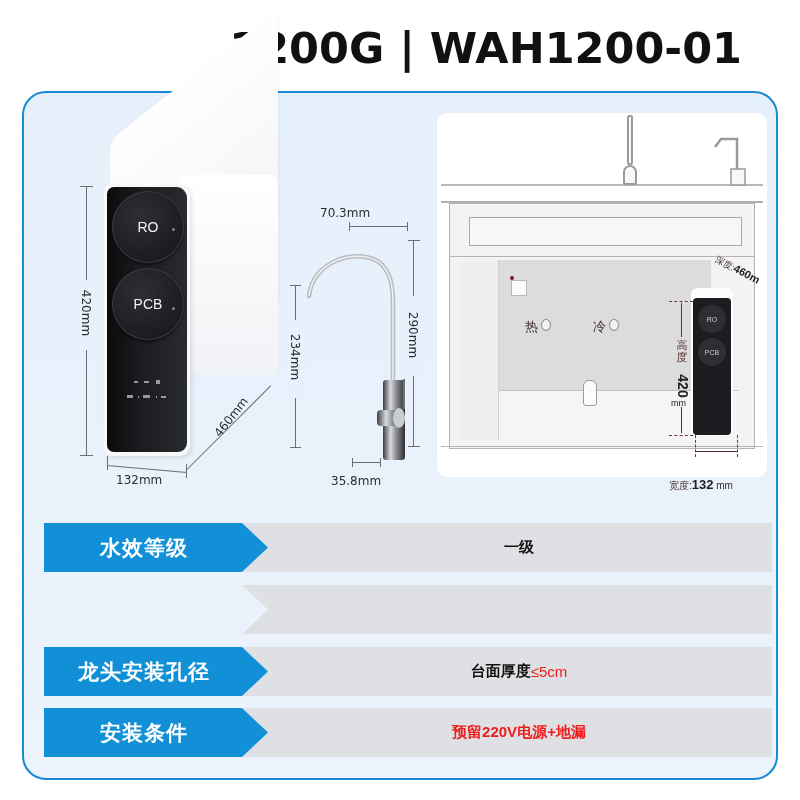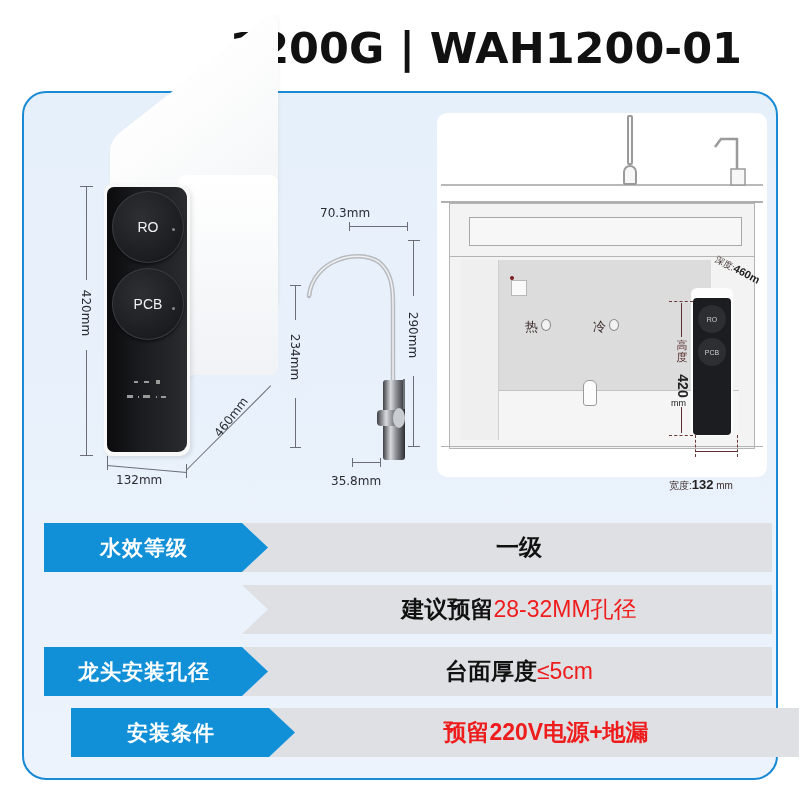--- a/index.html
+++ b/index.html
@@ -46,21 +46,21 @@
     padding-right: 24px; letter-spacing: 1px; font-weight: bold;
   }
   .spec-value-bg {
     position: absolute; left: 198px; top: 0; width: 530px; height: 49px;
     background: #dfe0e3;
     clip-path: polygon(0 0, 100% 0, 100% 100%, 0 100%, 26px 50%);
   }
   .spec-value {
     position: absolute; left: 224px; top: 0; width: 502px; height: 49px;
     display: flex; align-items: center; justify-content: center;
-    font-size: 23px; font-weight: bold; color: #111;
+    font-size: 15px; font-weight: bold; color: #111;
   }
   .red { color: #ee1c1c; }
 </style>
 </head>
 <body>
 
 <div class="title">1200G | WAH1200-01</div>
 
 <div class="panel"></div>
 
@@ -212,34 +212,30 @@
 <div class="spec-row" style="top:523px;">
   <div class="spec-value-bg"></div>
   <div class="spec-label">水效等级</div>
   <div class="spec-value">
     <span>一级</span>
   </div>
 </div>
 
 <div class="spec-row" style="top:585px;">
   <div class="spec-value-bg"></div>
-  <div class="spec-value">
-    <span>建议预留</span>
-      <span class="red" style="font-weight:normal;">28-32MM孔径</span>
-  </div>
 </div>
 
 <div class="spec-row" style="top:647px;">
   <div class="spec-value-bg"></div>
   <div class="spec-label">龙头安装孔径</div>
   <div class="spec-value">
     <span>台面厚度</span>
       <span class="red" style="font-weight:normal;">≤5cm</span>
   </div>
 </div>
 
-<div class="spec-row" style="top:708px;margin-left:27px;">
+<div class="spec-row" style="top:708px;">
   <div class="spec-value-bg"></div>
   <div class="spec-label">安装条件</div>
   <div class="spec-value">
       <span class="red">预留220V电源+地漏</span>
   </div>
 </div>
 
 </body></html>

